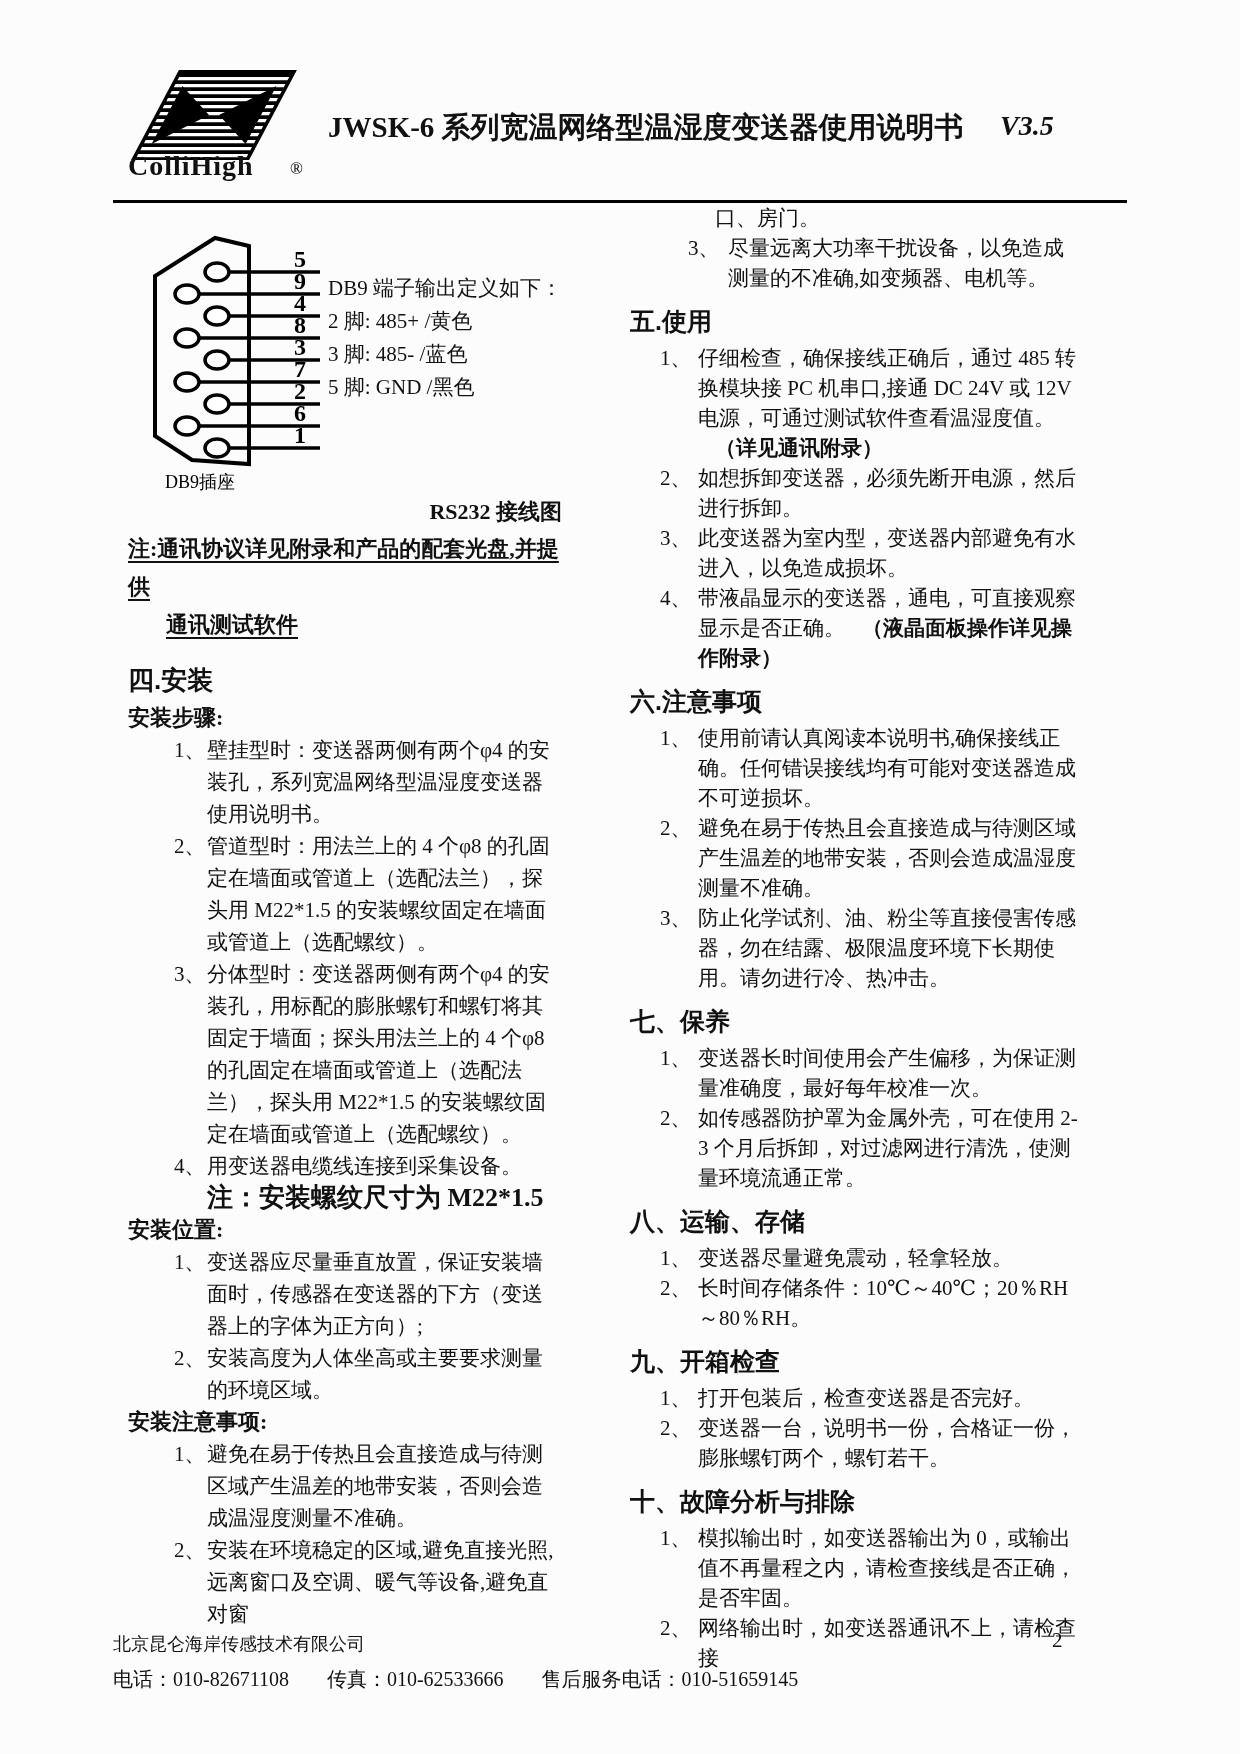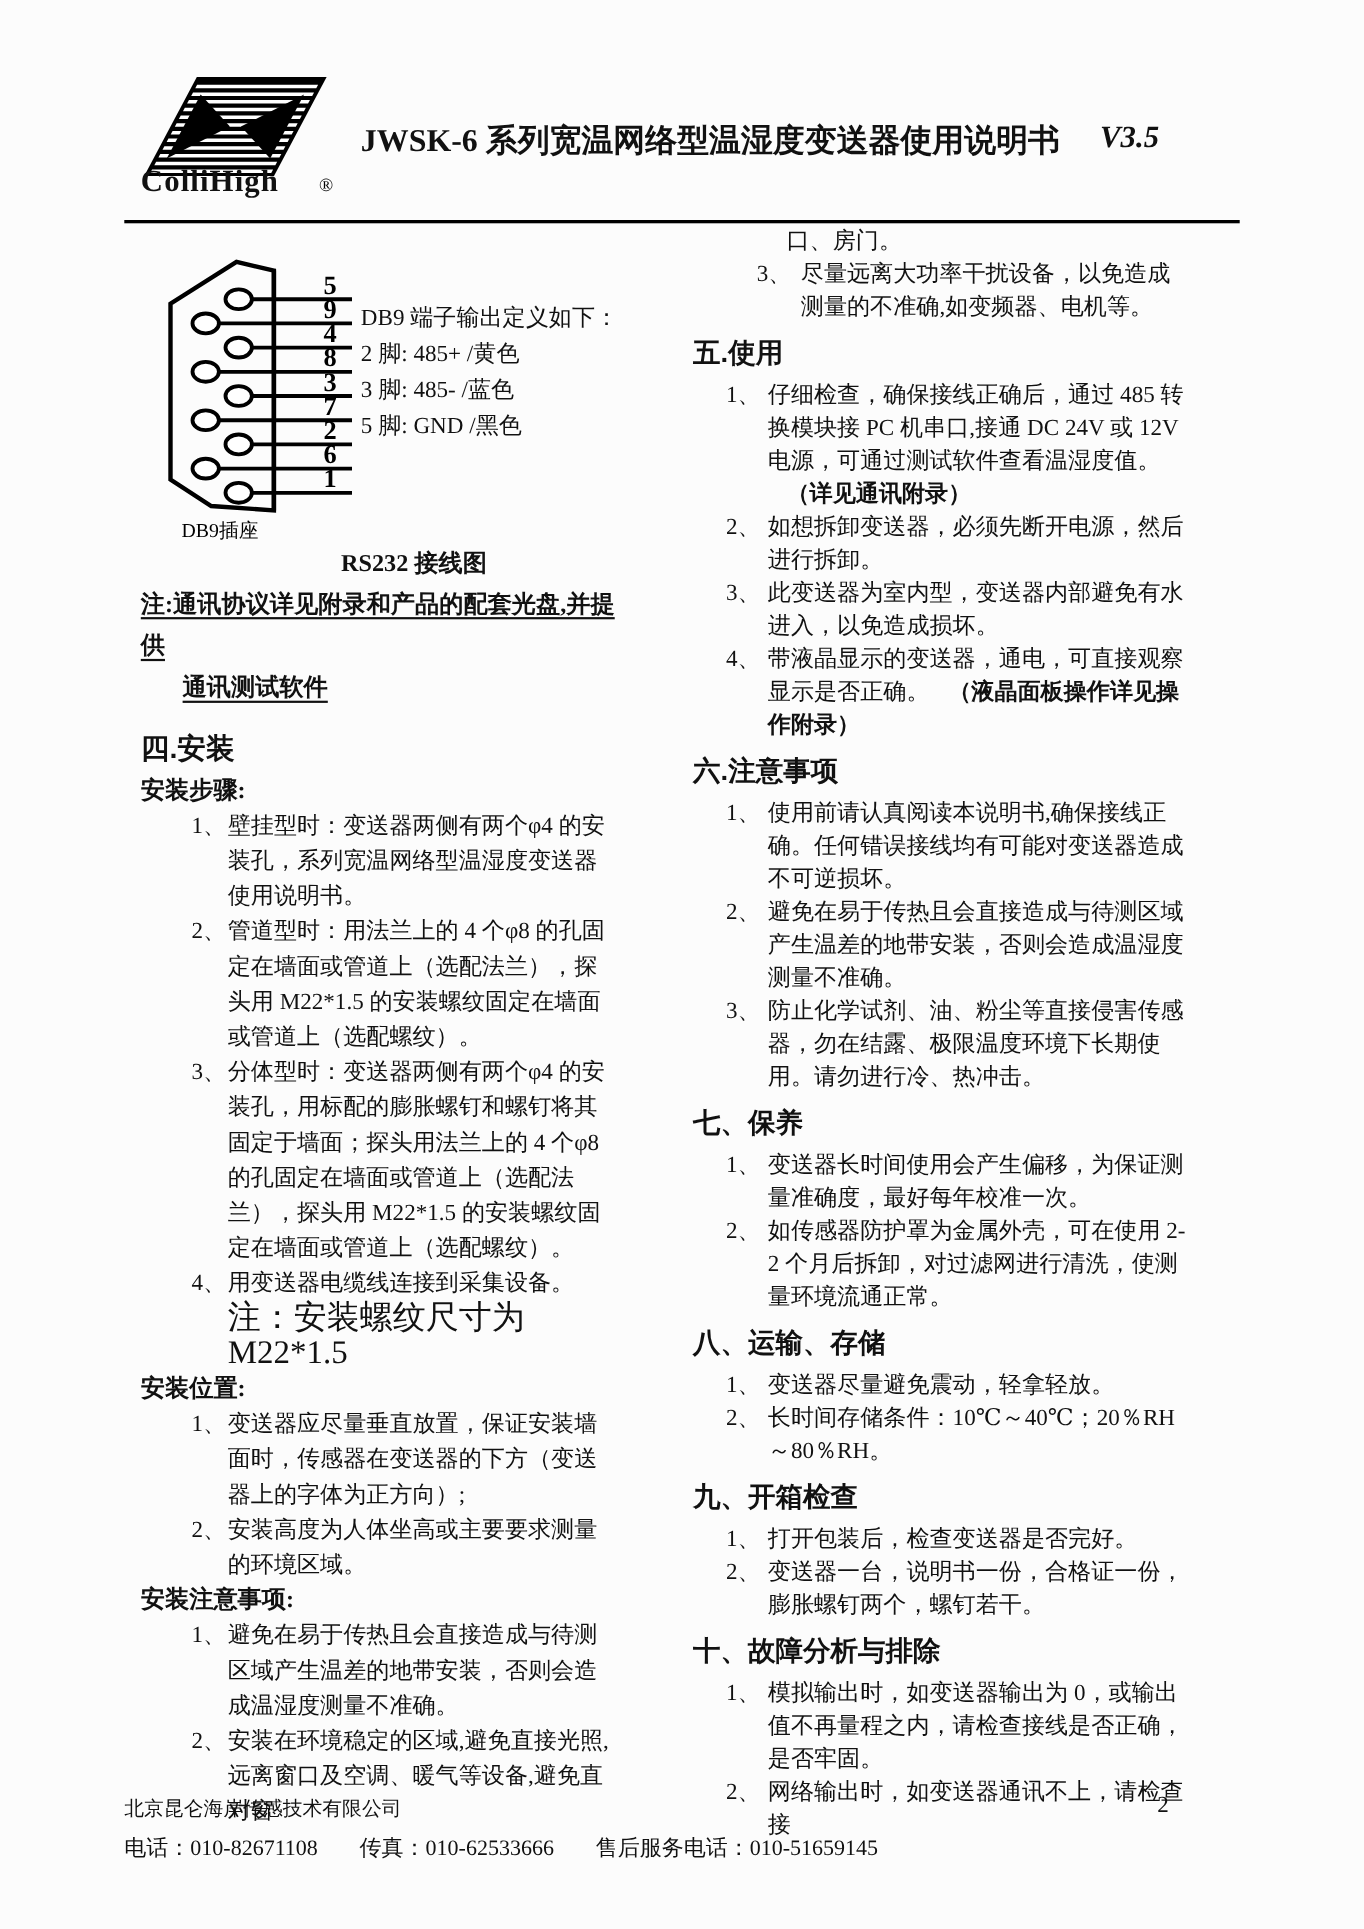--- a/index.html
+++ b/index.html
@@ -23,21 +23,21 @@
     border-top:3px solid #000; }
 
   
   .col-left  { position:absolute; left:128px; top:224px; width:434px; line-height:32px; }
   .col-right { position:absolute; left:610px; top:203px; width:468px; line-height:30px; }
 
   
   .figure { position:relative; height:272px; }
   .db9-svg { position:absolute; left:4px; top:0; }
   .legend { position:absolute; left:200px; top:48px; line-height:33px; white-space:nowrap; }
-  .fig-caption { padding-left:182px; font-size:22px; font-weight:bold; height:34px; }
+  .fig-caption { padding-left:182px; font-size:22px; font-weight:bold; height:34px;text-align:right; }
 
   
   .comm-note { font-size:22px; font-weight:bold; line-height:38px; }
   .comm-note .ul { text-decoration:underline; text-underline-offset:5px; }
   .comm-note .l2 { padding-left:38px; }
 
   
   .h1 {
     font-family:"Liberation Sans","DejaVu Sans",sans-serif;
     font-weight:bold; font-size:26px; line-height:36px;
@@ -50,21 +50,21 @@
   .li { display:flex; }
   .col-left  .li { padding-left:46px; }
   .col-left  .li .num { flex:0 0 33px; }
   .col-right .sec .li { padding-left:50px; }
   .col-right .sec .li .num { flex:0 0 38px; }
   .carry-line { padding-left:105px; }
   .carry .li { padding-left:78px; }
   .carry .li .num { flex:0 0 40px; }
   .li .txt { flex:1; }
 
-  .thread-note { padding-left:79px; font-size:30px; font-weight:normal; }
+  .thread-note { padding-left:79px; font-size:26px; font-weight:bold; }
 
   
   .footer-company { position:absolute; left:113px; top:1632px; font-size:18px; }
   .footer-page    { position:absolute; left:1052px; top:1628px; font-size:21px; }
   .footer-contact { position:absolute; left:113px; top:1666px; font-size:20px; }
   .footer-contact span { margin-right:38px; }
 
   b.bt { font-weight:bold;margin-left:17px; }
 </style>
 </head>
@@ -245,21 +245,21 @@
     </div>
 
     <div class="sec">
       <div class="h1">七、保养</div>
       <div class="li">
         <span class="num">1、</span>
         <span class="txt">变送器长时间使用会产生偏移，为保证测量准确度，最好每年校准一次。</span>
       </div>
       <div class="li">
         <span class="num">2、</span>
-        <span class="txt">如传感器防护罩为金属外壳，可在使用 2-2 个月后拆卸，对过滤网进行清洗，使测量环境流通正常。</span>
+        <span class="txt">如传感器防护罩为金属外壳，可在使用 2-3 个月后拆卸，对过滤网进行清洗，使测量环境流通正常。</span>
       </div>
     </div>
 
     <div class="sec">
       <div class="h1">八、运输、存储</div>
       <div class="li">
         <span class="num">1、</span>
         <span class="txt">变送器尽量避免震动，轻拿轻放。</span>
       </div>
       <div class="li">

